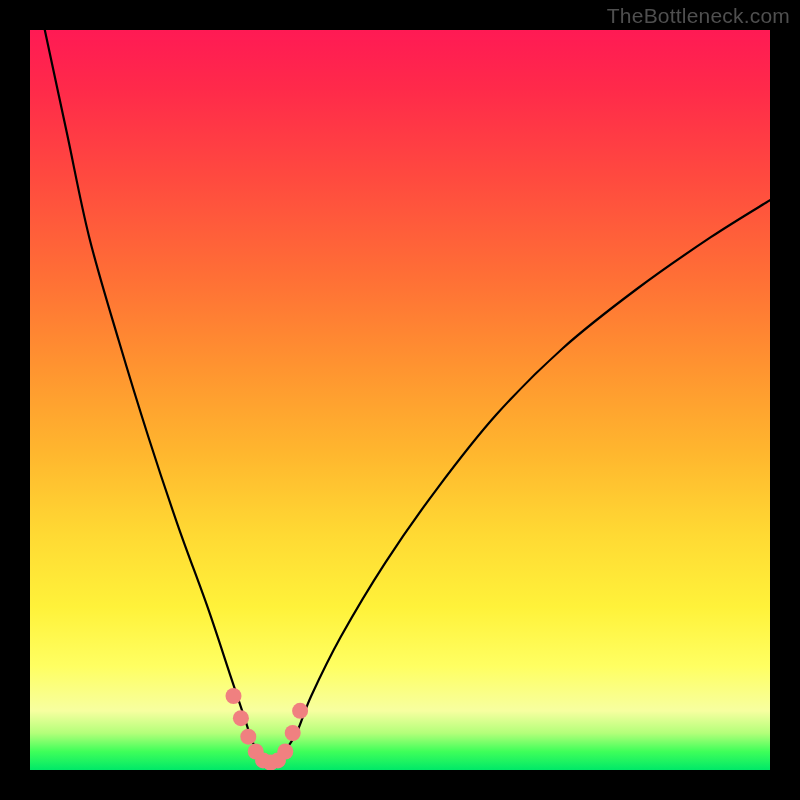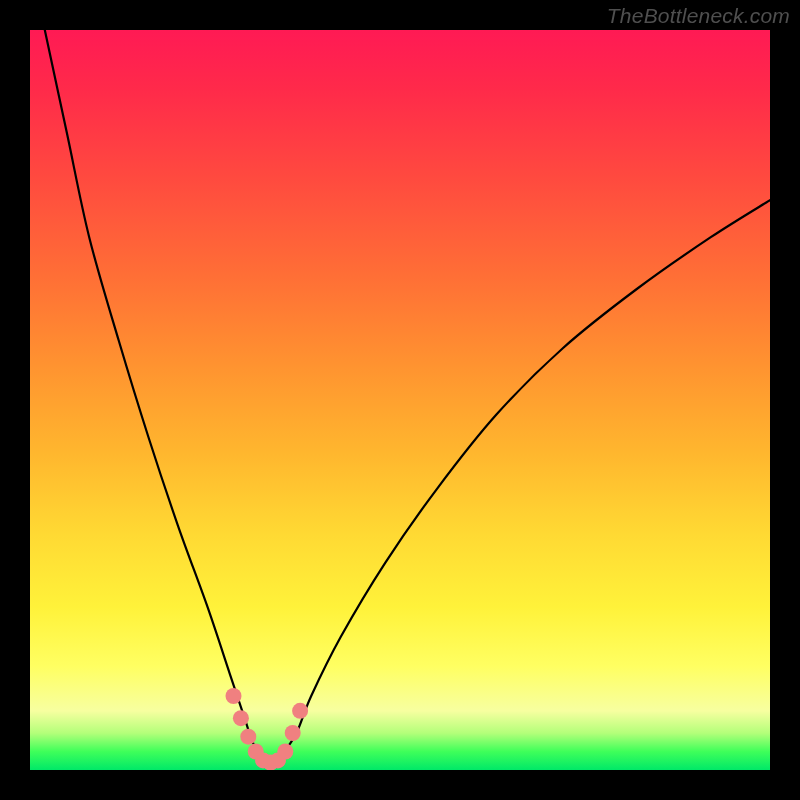--- a/index.html
+++ b/index.html
@@ -9,21 +9,20 @@
     height: 800px;
     background: #000;
     overflow: hidden;
     font-family: Arial, Helvetica, sans-serif;
   }
   .frame {
     position: relative;
     width: 800px;
     height: 800px;
     background: #000;
-    font-style: italic;
   }
   .plot-area {
     position: absolute;
     left: 30px;
     top: 30px;
     width: 740px;
     height: 740px;
     overflow: hidden;
   }
   .gradient-bg {

